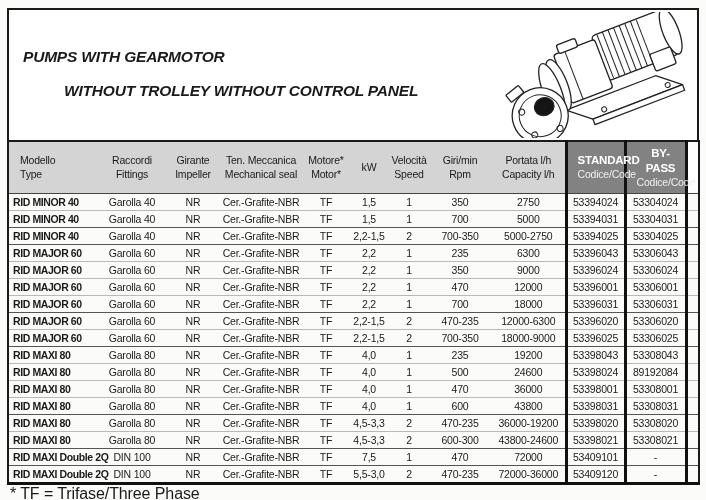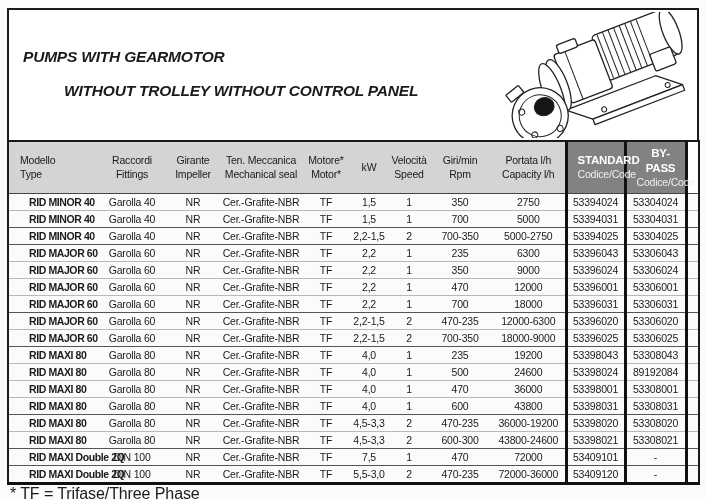--- a/index.html
+++ b/index.html
@@ -37,21 +37,21 @@
   thead th.dark{background:#828282;color:#fff;padding-left:10px;}
   thead th.dark .t1{font-weight:bold;font-size:11.5px;}
   thead th.dark .t2{color:#f0f0f0;}
   thead th.gap{background:#fff;}
   tbody td{
     height:16px;text-align:center;vertical-align:middle;
     border-top:1px solid #b9b9b9;white-space:nowrap;overflow:visible;
     padding:0;
   }
   tbody tr:first-child td{border-top:1.5px solid #444;}
-  tbody td.model{text-align:left;padding-left:20px;font-weight:bold;letter-spacing:-0.4px;}
+  tbody td.model{text-align:left;padding-left:4px;font-weight:bold;letter-spacing:-0.4px;}
   
   th.std,td.std{border-left:3px solid #111;border-right:3px solid #111;}
   th.byp,td.byp{border-right:3px solid #111;}
   
   tbody tr:nth-child(3) td,
   tbody tr:nth-child(4) td,
   tbody tr:nth-child(8) td,
   tbody tr:nth-child(10) td,
   tbody tr:nth-child(14) td,
   tbody tr:nth-child(16) td,

